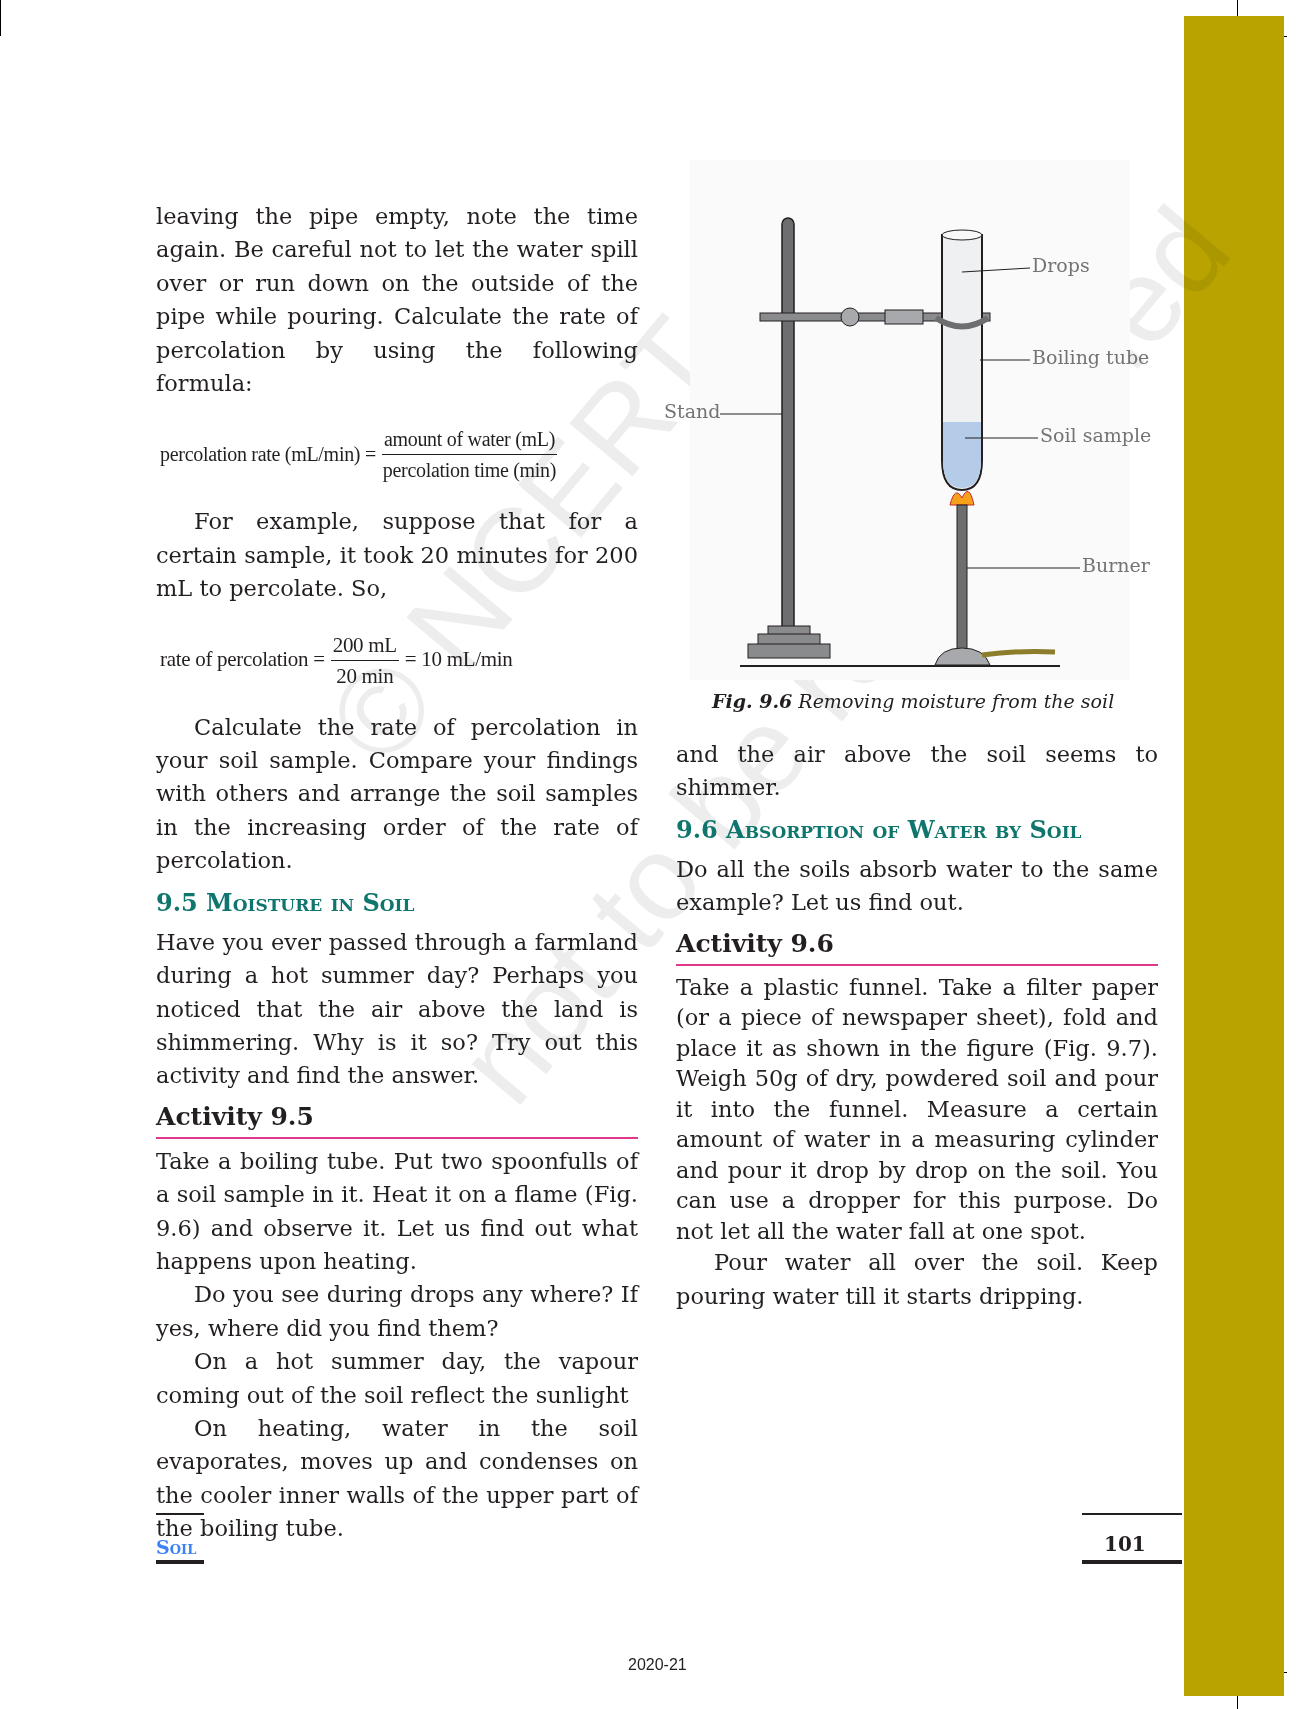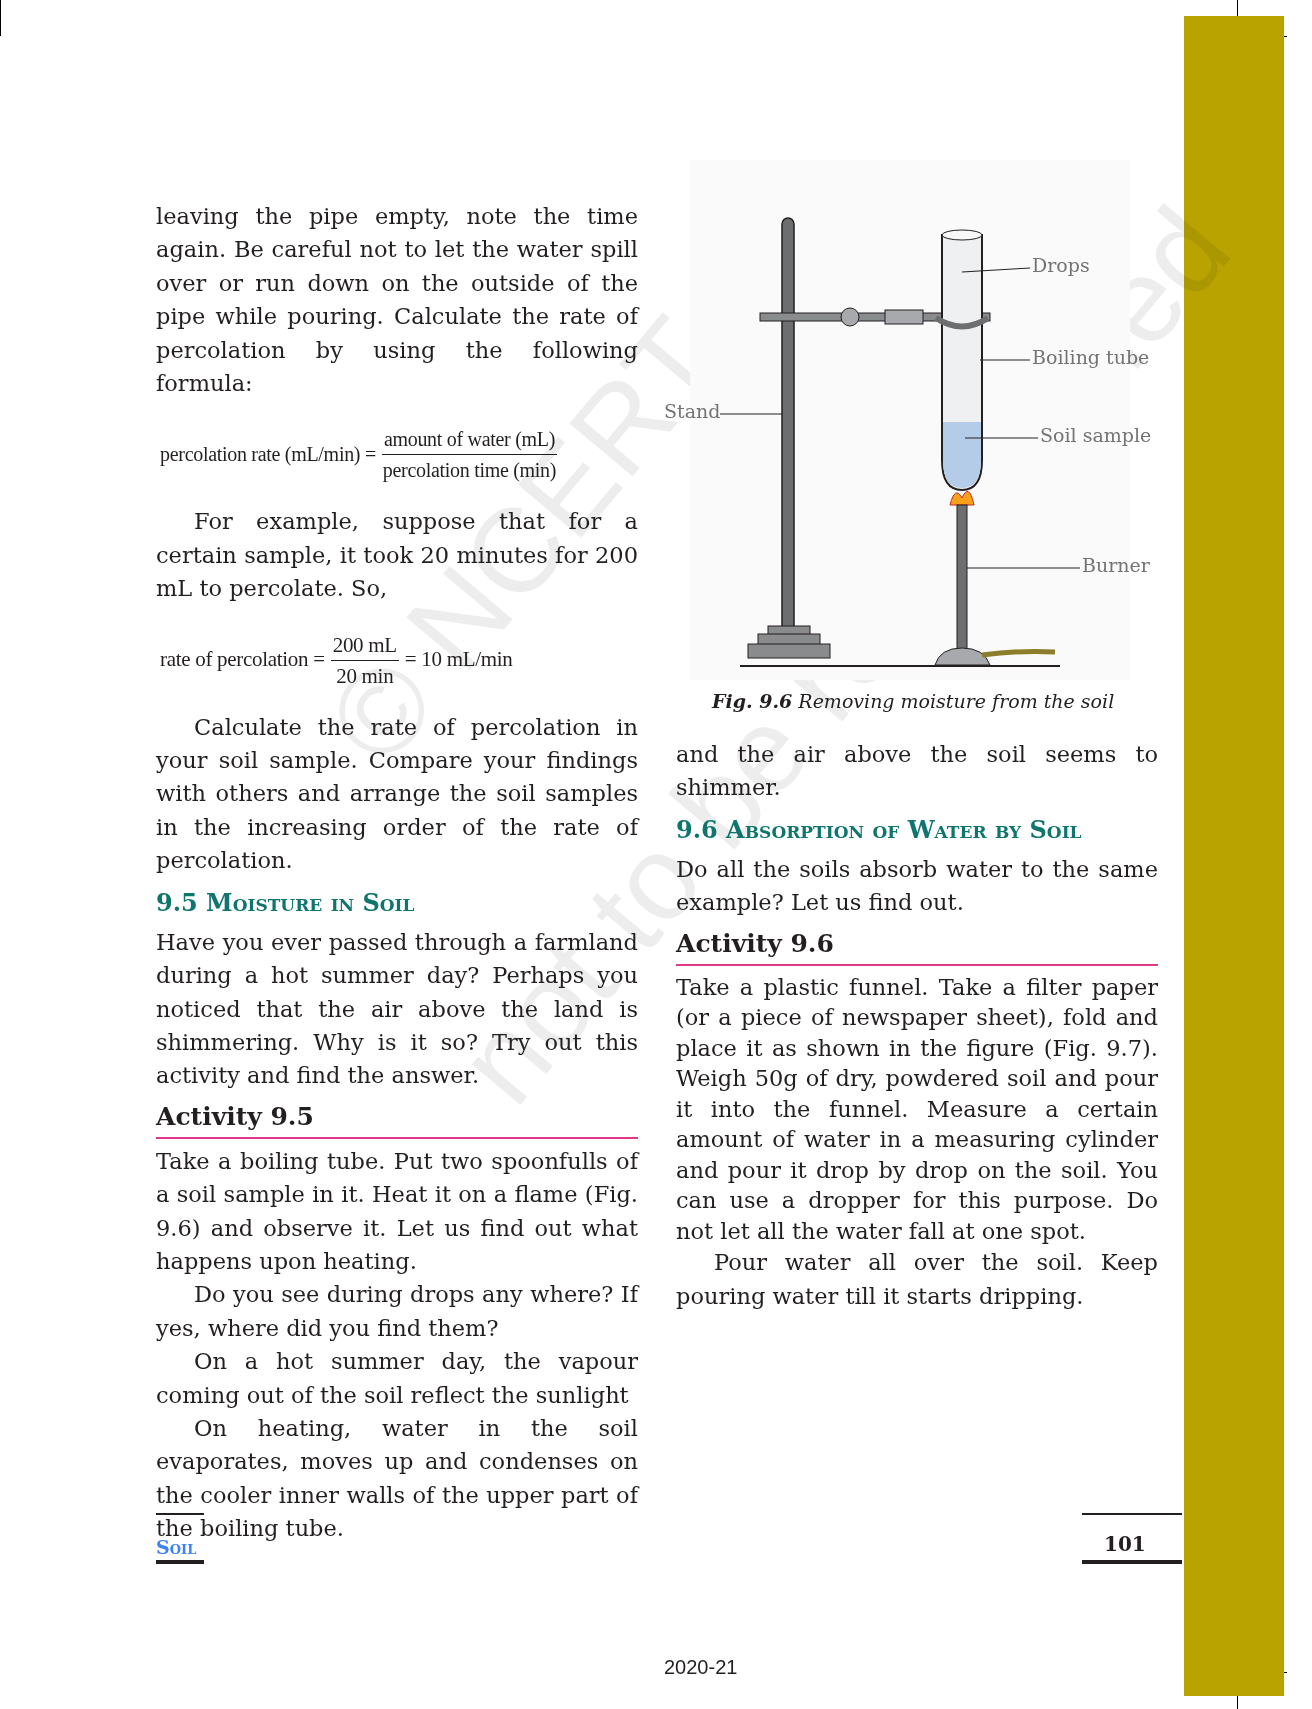--- a/index.html
+++ b/index.html
@@ -18,21 +18,21 @@
   .formula2{font-size:21px;}
   h2.sec{color:#0f766e;font-family:"DejaVu Serif",serif;font-weight:bold;font-size:24px;margin:8px 0 6px;line-height:34px;font-variant:small-caps;}
   h3.act{font-family:"DejaVu Serif",serif;font-weight:bold;font-size:25px;margin:6px 0 0;line-height:36px;border-bottom:2.5px solid #e0398c;padding-bottom:2px;margin-bottom:6px;}
   .fig{position:absolute;left:660px;top:160px;width:500px;height:530px;}
   .figlabel{position:absolute;font-family:"DejaVu Serif",serif;font-size:19px;color:#737373;}
   .caption{position:absolute;left:712px;top:690px;font-size:19px;font-style:italic;font-family:"DejaVu Serif",serif;}
   .caption b{font-style:italic;}
   .footer-left{position:absolute;left:156px;top:1536px;font-family:"DejaVu Serif",serif;font-weight:bold;color:#3b82f6;font-size:19px;font-variant:small-caps;}
   .footer-right{position:absolute;left:1104px;top:1532px;font-family:"DejaVu Serif",serif;font-weight:bold;font-size:20px;}
   .frule{position:absolute;background:#231f20;}
-  .year{position:absolute;left:664px;top:1680px;font-family:"Liberation Sans",sans-serif;font-size:20px;transform:translateY(-24px);}
+  .year{position:absolute;left:628px;top:1680px;font-family:"Liberation Sans",sans-serif;font-size:16px;transform:translateY(-24px);}
   .watermark{position:absolute;left:300px;top:700px;font-family:"Liberation Sans",sans-serif;font-size:120px;color:rgba(0,0,0,0.07);transform:rotate(-50deg);transform-origin:left top;white-space:nowrap;pointer-events:none;}
 </style>
 </head>
 <body>
 
 <div class="crop" style="left:0;top:0;width:1px;height:36px;"></div>
 <div class="crop" style="left:1237px;top:0;width:1px;height:36px;"></div>
 <div class="crop" style="left:1237px;top:36px;width:50px;height:1px;"></div>
 <div class="crop" style="left:1237px;top:1672px;width:1px;height:37px;"></div>
 <div class="crop" style="left:1237px;top:1672px;width:50px;height:1px;"></div>

